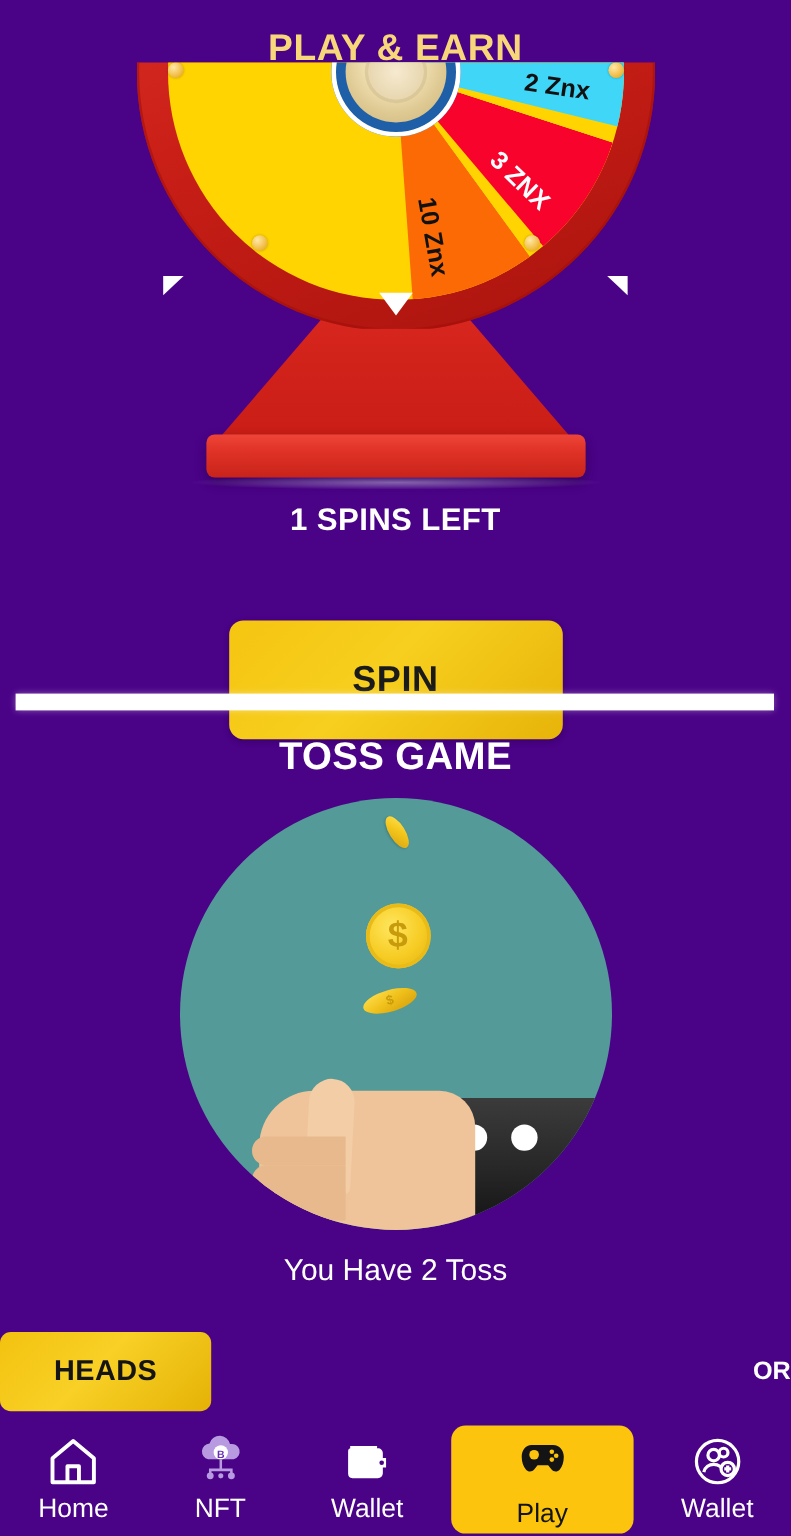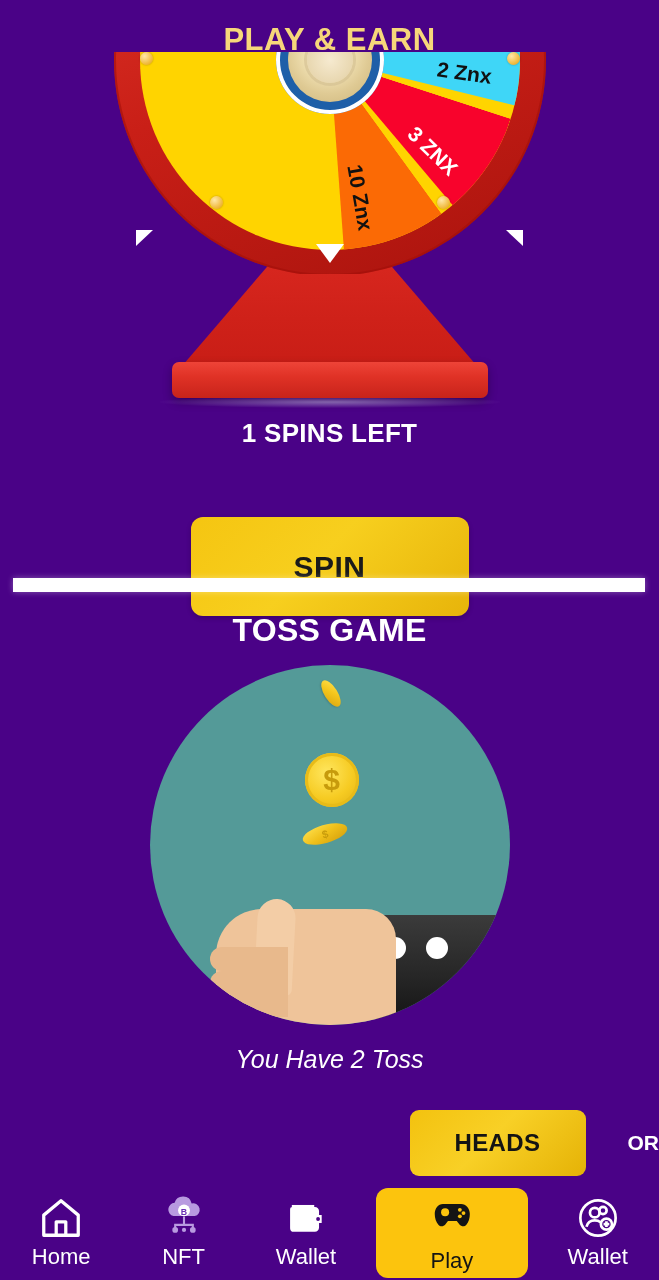--- a/index.html
+++ b/index.html
@@ -230,29 +230,28 @@
   }
   .finger {
     position:absolute; left:60px;
     width:78px; height:24px;
     background:#e8b98c;
     border-radius:14px 0 0 14px;
   }
   .toss-count {
     position:absolute; top:1045px; left:0; width:659px;
     text-align:center; color:#ffffff;
-    font-size:25px; font-weight:normal;font-style:italic;
+    font-size:25px; font-weight:normal;
   }
 
   
   .choice-row {
     position:absolute; top:1110px; left:0; width:659px;
-    display:flex; align-items:center; justify-content:flex-end;
+    display:flex; align-items:center; justify-content:space-between;
     gap:42px;
-    padding-left:37px;
   }
   .choice-btn {
     width:176px; height:66px;
     border:none; border-radius:9px;
     background:linear-gradient(135deg,#f3c20f 0%,#f8d026 45%,#e5b206 100%);
     color:#141414; font-size:24px; font-weight:bold; letter-spacing:.4px;
     font-family:"Liberation Sans", sans-serif;
     cursor:pointer;
   }
   .or-text { color:#ffffff; font-size:21px; font-weight:bold; }

